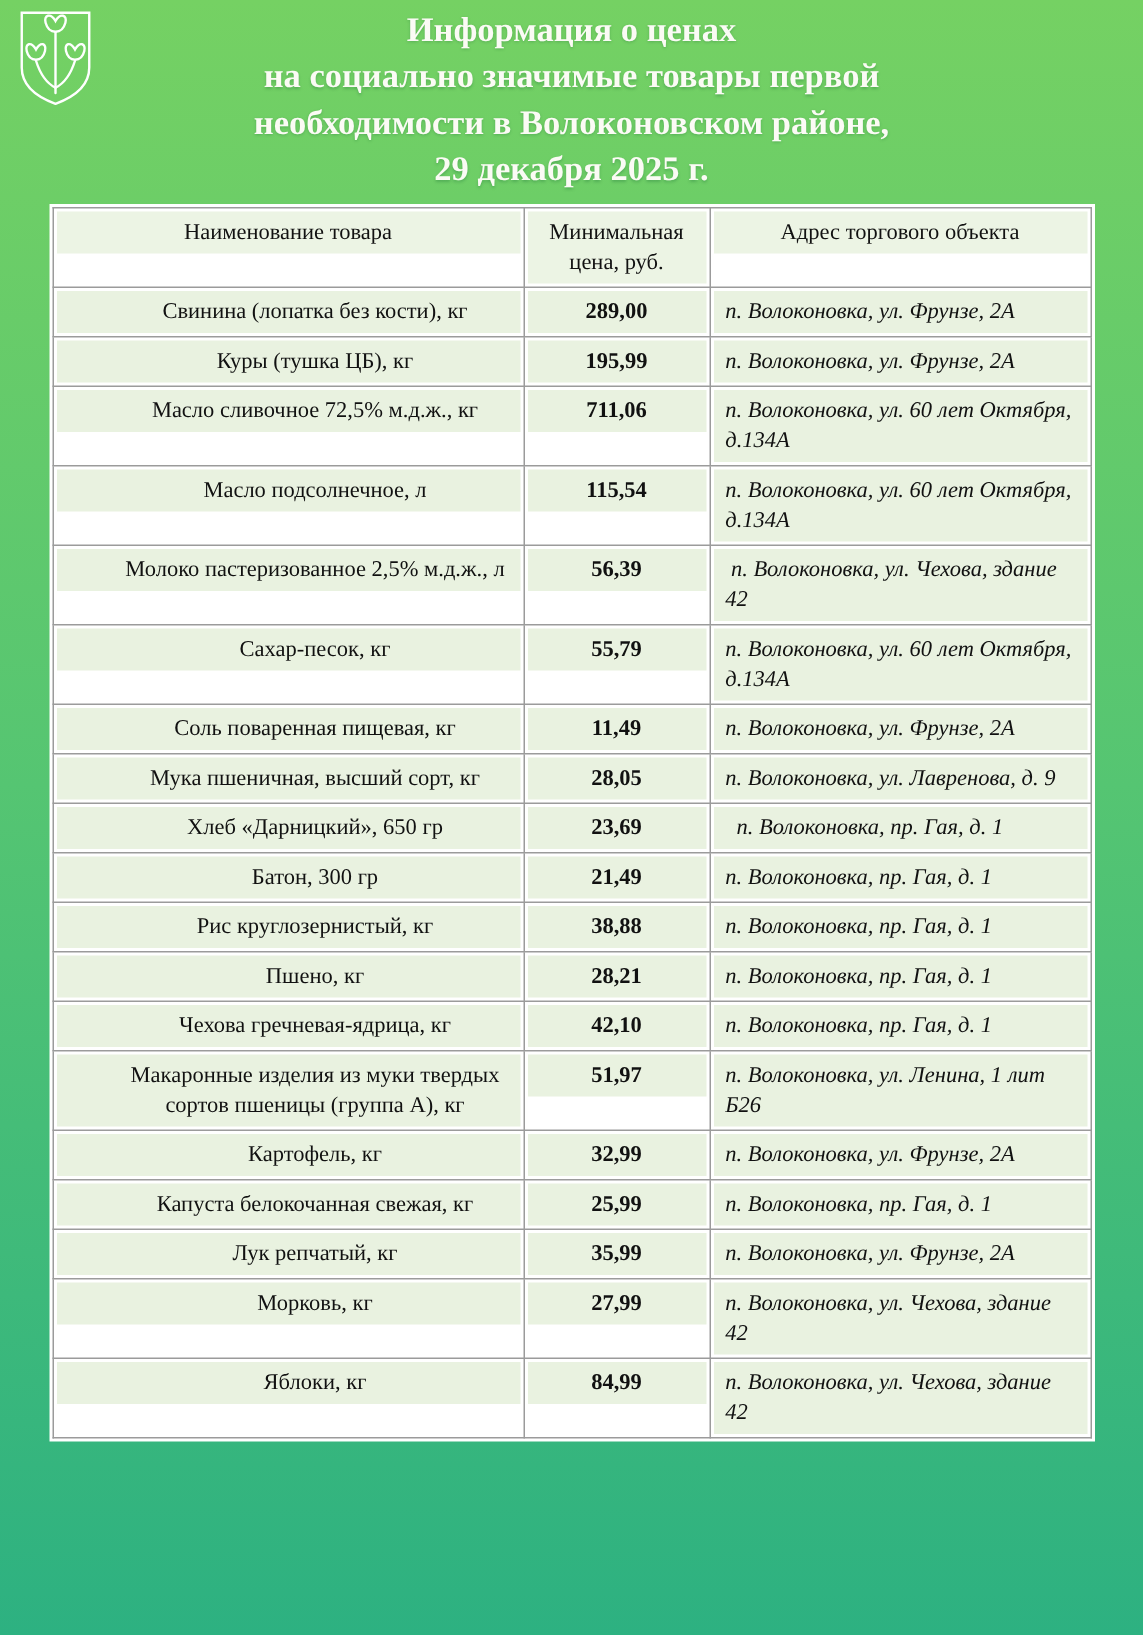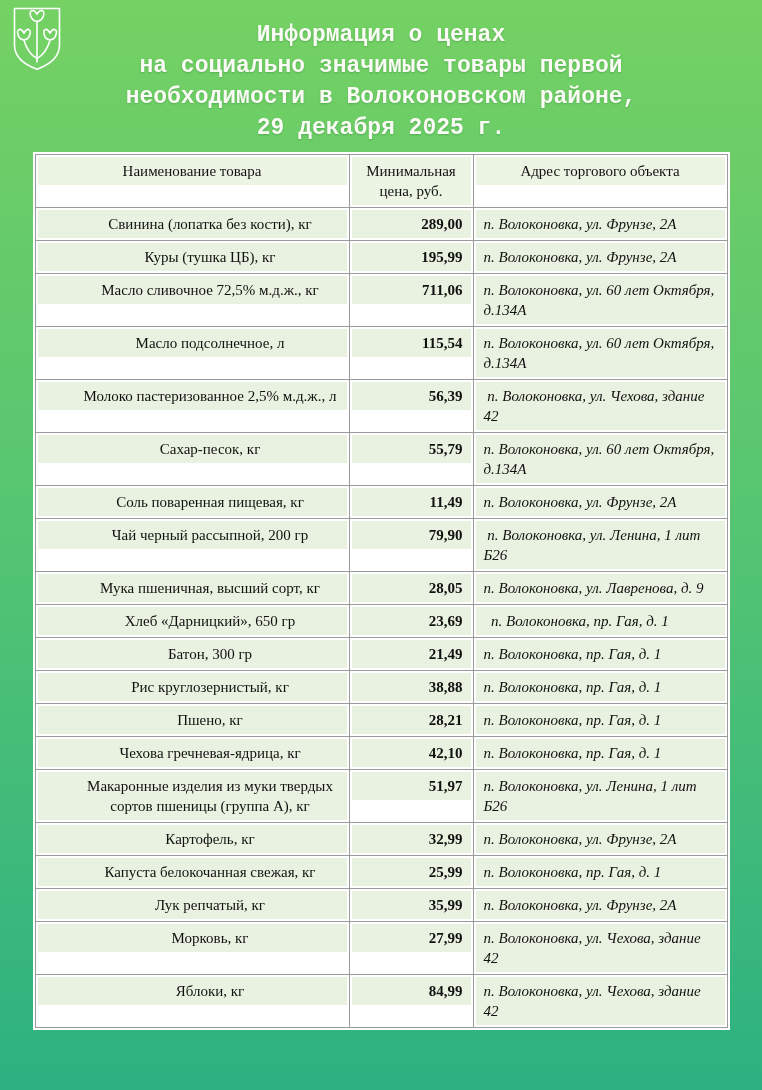--- a/index.html
+++ b/index.html
@@ -6,23 +6,22 @@
   .canvas {
     position: relative;
     width: 762px;
     height: 1090px;
     overflow: hidden;
     background: linear-gradient(to bottom, #75d163 0%, #55c572 48%, #2db181 100%);
     font-family: "Liberation Serif", "DejaVu Serif", serif;
   }
   .masthead {
     position: relative;
-    padding-top: 20px;
+    padding-top: 4px;
     min-height: 128px;
-    font-family: Liberation Mono, monospace;
   }
   .coat-of-arms {
     position: absolute;
     left: 13px;
     top: 7px;
     width: 48px;
     height: 64px;
   }
   .title {
     text-align: center;
@@ -62,21 +61,21 @@
   }
   .price-table thead .pad {
     background: #ecf4e4;
     font-weight: normal;
     text-align: center;
   }
   col.c-name { width: 314px; }
   col.c-price { width: 124px; }
   col.c-addr { width: 254px; }
   td.name-col .pad { text-align: center; padding-left: 44px; }
-  td.price-col .pad { text-align: right; font-weight: bold; }
+  td.price-col .pad { text-align: center; font-weight: bold; }
   td.address-col .pad { text-align: left; white-space: pre-wrap; font-style: italic; }
 </style>
 </head>
 <body>
 
 <div class="canvas">
 
   <div class="masthead">
     <svg class="coat-of-arms" viewBox="0 0 48 64" fill="none" stroke="#ffffff" stroke-width="1.6" stroke-linecap="round">
       <path d="M1.5 1.5 H46.5 V38 Q46.5 54 24 62.2 Q1.5 54 1.5 38 Z"></path>
@@ -188,31 +187,20 @@
             </td>
             <td class="price-col">
               <div class="pad">11,49</div>
             </td>
             <td class="address-col">
               <div class="pad">п. Волоконовка, ул. Фрунзе, 2А</div>
             </td>
           </tr>
           <tr>
             <td class="name-col">
-              <div class="pad">Чай черный рассыпной, 200 гр</div>
-            </td>
-            <td class="price-col">
-              <div class="pad">79,90</div>
-            </td>
-            <td class="address-col">
-              <div class="pad"> п. Волоконовка, ул. Ленина, 1 лит Б26</div>
-            </td>
-          </tr>
-          <tr>
-            <td class="name-col">
               <div class="pad">Мука пшеничная, высший сорт, кг</div>
             </td>
             <td class="price-col">
               <div class="pad">28,05</div>
             </td>
             <td class="address-col">
               <div class="pad">п. Волоконовка, ул. Лавренова, д. 9</div>
             </td>
           </tr>
           <tr>

